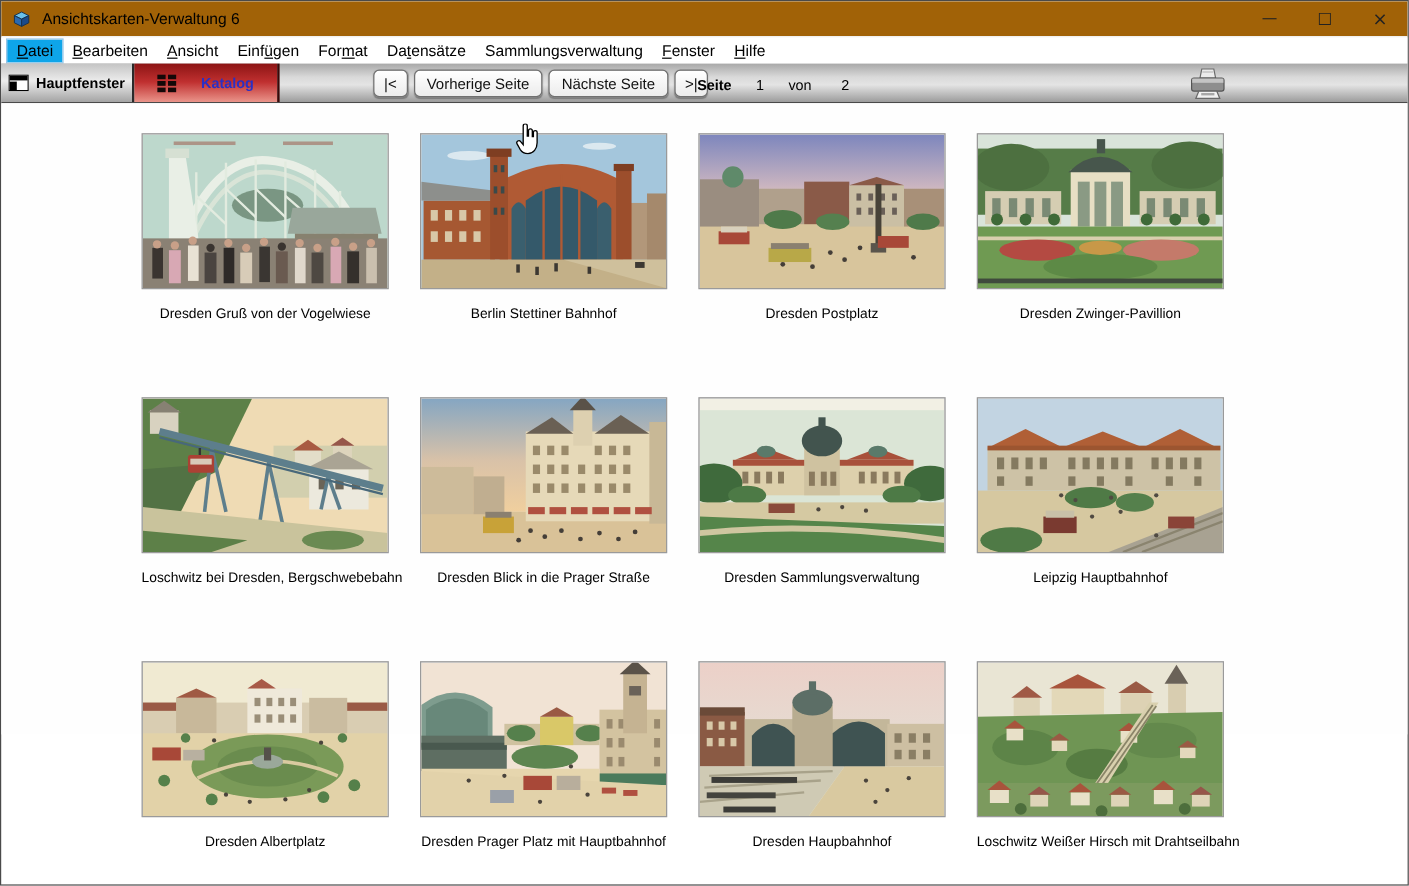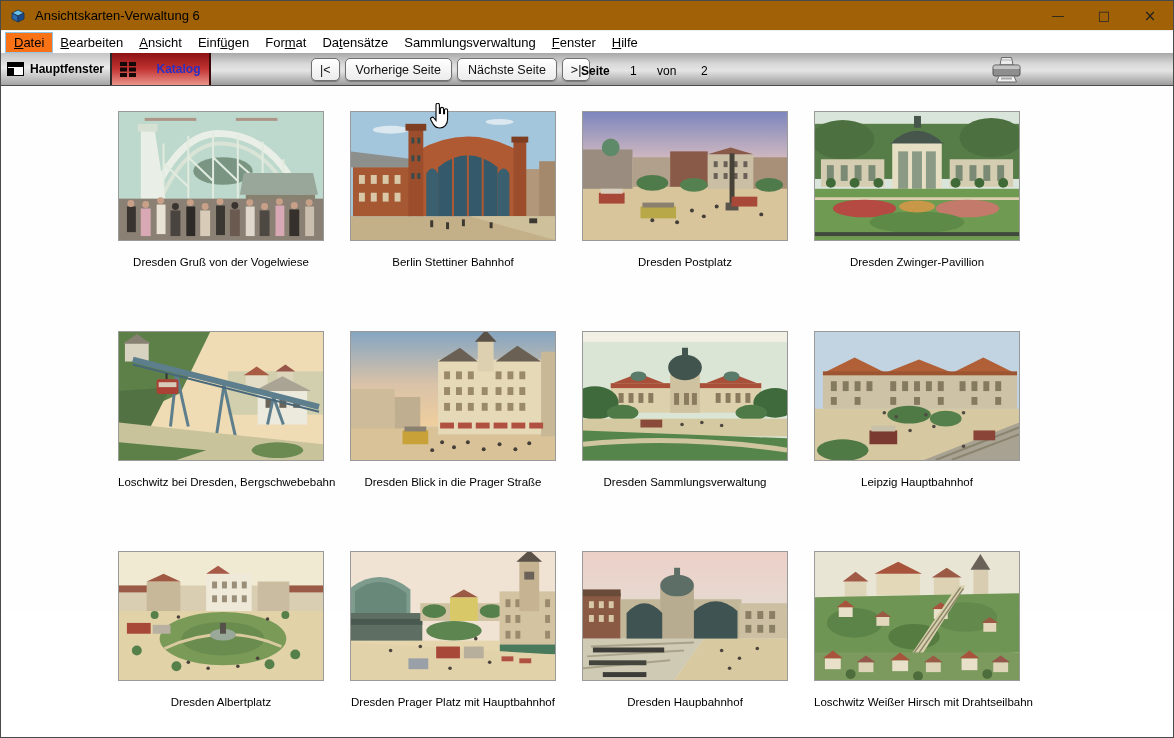--- a/index.html
+++ b/index.html
@@ -23,39 +23,39 @@
     width:46px; height:100%; display:flex; align-items:center; justify-content:center;
     font-size:13px; color:#222; cursor:default; font-family:"DejaVu Sans", sans-serif;
   }
   .win-btn.close { font-size:15px; }
   
   .menubar {
     height:22px; background:#ffffff; display:flex; align-items:center;
     padding-left:5px; font-size:13px; color:#000;
   }
   .menu-item { padding:2px 8px; white-space:nowrap; }
-  .menu-item.active { background:#f97316; outline:1px solid #94c5e8; }
+  .menu-item.active { background:#0ea5e9; outline:1px solid #94c5e8; }
   .menu-item .u { text-decoration:underline; }
   
   .toolbar {
     height:33px; position:relative;
     background:linear-gradient(180deg,#a8a8a8 0%,#d9d9d9 35%,#e4e4e4 55%,#9c9c9c 100%);
     border-bottom:1px solid #4a4a4a;
     display:flex; align-items:stretch;
   }
   .tab {
     display:flex; align-items:center; justify-content:center; gap:6px;
     font-size:12px; font-weight:bold; color:#000; padding:0 6px;
   }
   .tab-haupt {
     width:111px; border-right:2px solid #2a2a2a;
     background:linear-gradient(180deg,#c4c4c4 0%,#ececec 45%,#a4a4a4 100%);
   }
   .tab-katalog {
-    width:99px; border-right:2px solid #3a0808;
+    width:121px; border-right:2px solid #3a0808;
     background:linear-gradient(180deg,#8c1414 0%,#c03030 48%,#ea948a 100%);
     color:#2b2fc4;
     gap:20px;
   }
   .nav-group { position:absolute; left:310px; top:5px; display:flex; gap:5px; }
   .nav-btn {
     height:23px; padding:0 10px; font-size:12.5px; color:#111;
     background:linear-gradient(180deg,#ffffff,#ececec);
     border:1px solid #707070; border-radius:5px;
     box-shadow:0 1px 1px rgba(0,0,0,.3);

